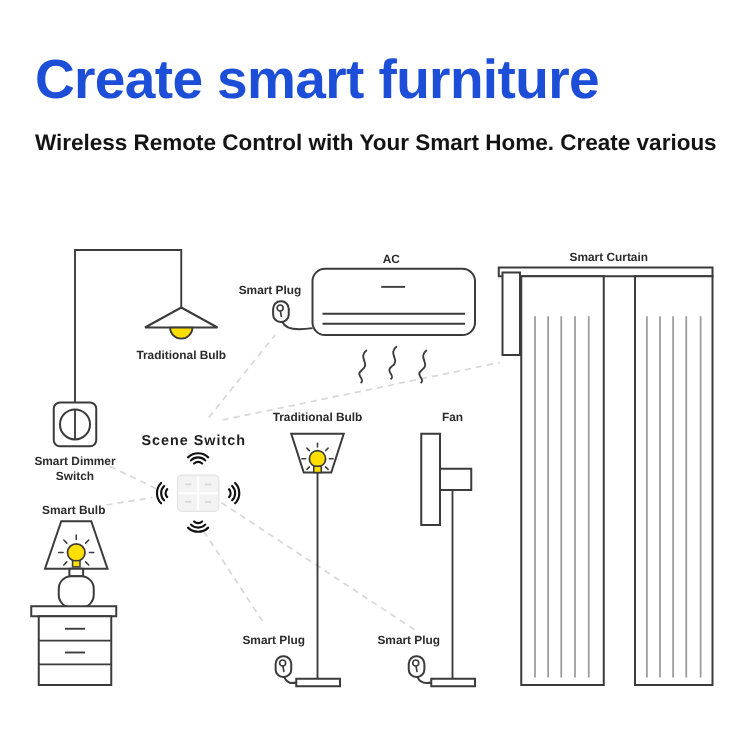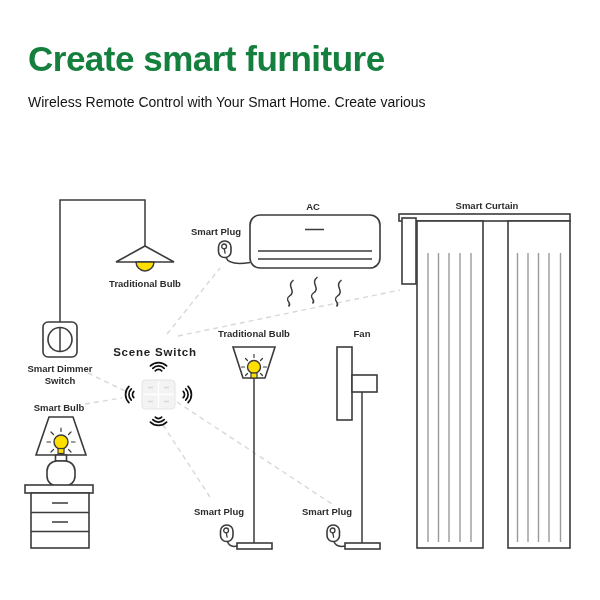--- a/index.html
+++ b/index.html
@@ -2,25 +2,25 @@
 <html><head>
 <meta charset="utf-8">
 <style>
   html,body{margin:0;padding:0;}
   body{
     width:600px;height:600px;background:#ffffff;position:relative;overflow:hidden;
     font-family:"Liberation Sans", sans-serif;
   }
   .header{position:absolute;left:28px;top:40px;width:560px;}
   .title{
-    font-size:35px;font-weight:bold;color:#15803d;letter-spacing:-0.5px;
+    font-size:44px;font-weight:bold;color:#1d4ed8;letter-spacing:-0.5px;
     margin:0 0 14px 0;line-height:1.1;
   }
   .subtitle{
-    font-size:14px;color:#141414;line-height:1.38;margin:0;font-weight:400;
+    font-size:18px;color:#141414;line-height:1.38;margin:0;font-weight:700;
   }
   svg{position:absolute;left:0;top:0;}
   .lbl{font-family:"Liberation Sans",sans-serif;font-size:9.5px;font-weight:bold;fill:#2b2b2b;}
   .lbl-big{font-family:"Liberation Sans",sans-serif;font-size:11.5px;font-weight:bold;fill:#1f1f1f;letter-spacing:0.8px;}
   .outline{fill:#fff;stroke:#3b3b3b;stroke-width:1.6;}
   .thin{fill:none;stroke:#3b3b3b;stroke-width:1.5;}
   .dash-link{fill:none;stroke:#d8d8d8;stroke-width:1.4;stroke-dasharray:5 4;}
   .fold{stroke:#9a9a9a;stroke-width:1.4;}
   .wifi{fill:none;stroke:#111;stroke-width:1.7;stroke-linecap:round;}
   .ray{stroke:#3b3b3b;stroke-width:1.2;stroke-linecap:round;}

